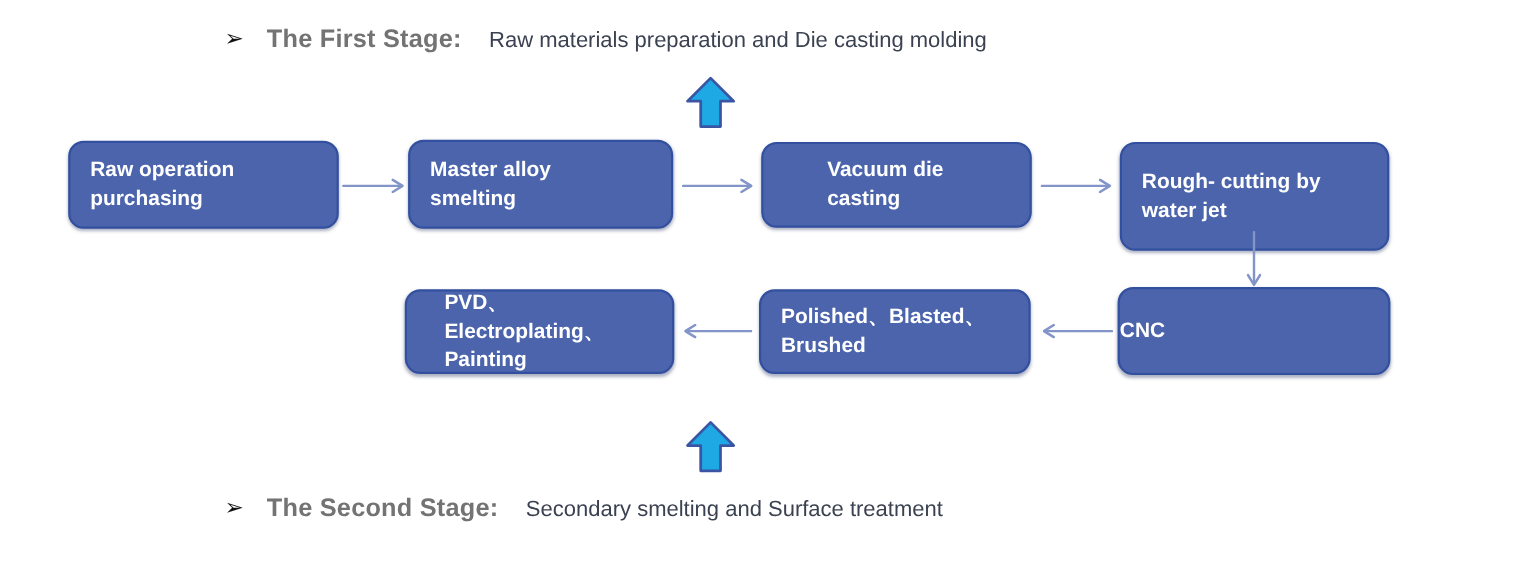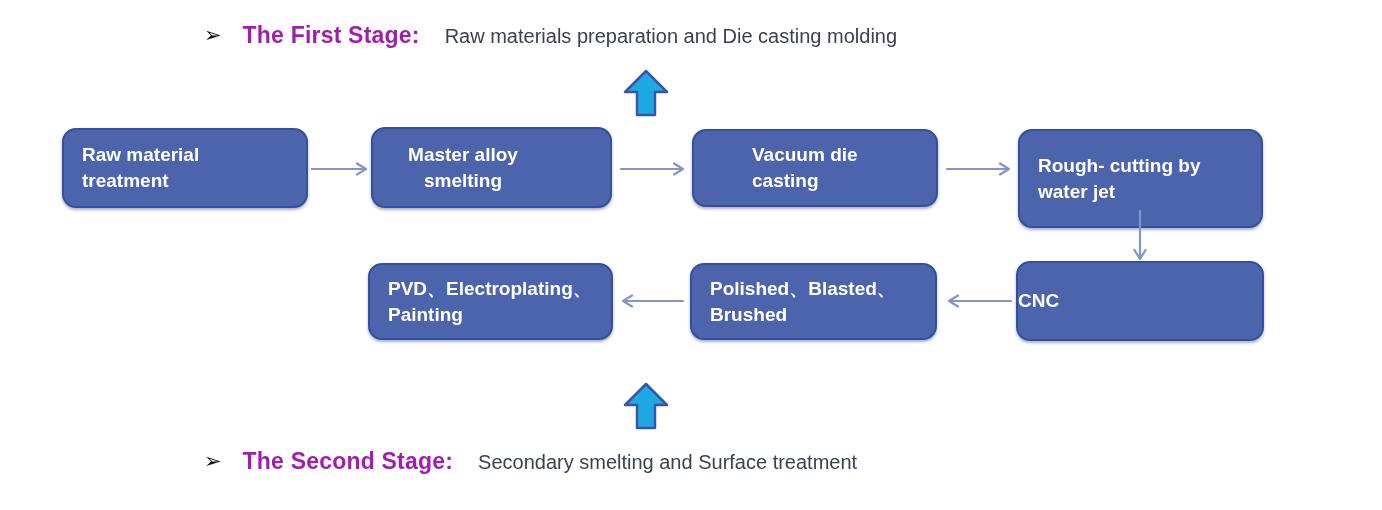--- a/index.html
+++ b/index.html
@@ -24,21 +24,21 @@
   }
   .stage-header .bullet {
     font-size: 21px;
     color: #111111;
     margin-right: 21px;
     transform: translateY(-1px);
   }
   .stage-header .stage-title {
     font-size: 23px;
     font-weight: bold;
-    color: #a21caf;
+    color: #737373;
     letter-spacing: 0.2px;
   }
   .stage-header .stage-subtitle {
     font-size: 20px;
     font-weight: normal;
     color: #3a4150;
     margin-left: 25px;
   }
   .stage-header.first  { left: 204px; top: 22px; }
   .stage-header.second { left: 204px; top: 448px; }
@@ -60,24 +60,24 @@
   .node .node-label { padding-left: 18px; padding-right: 8px; }
   .node.center { justify-content: flex-start; }
   .node.center .node-label { padding: 0; text-align: center; }
 
   .node.raw      { left: 62px;   top: 128px; width: 246px; height: 80px; }
   .node.master   { left: 371px;  top: 127px; width: 241px; height: 81px; }
   .node.vacuum   { left: 692px;  top: 129px; width: 246px; height: 78px; padding-left: 40px; }
   .node.rough    { left: 1018px; top: 129px; width: 245px; height: 99px; }
   .node.cnc      { left: 1016px; top: 261px; width: 248px; height: 80px; }
   .node.polished { left: 690px;  top: 263px; width: 247px; height: 77px; }
-  .node.pvd      { left: 368px;  top: 263px; width: 245px; height: 77px; }
+  .node.pvd      { left: 368px;  top: 263px; width: 245px; height: 77px; padding-left: 16px; }
 
   .node.raw .node-label      { max-width: 180px; }
-  .node.master .node-label   { max-width: 170px; text-align: center; }
+  .node.master .node-label   { max-width: 170px; }
   .node.rough .node-label    { max-width: 200px; }
   .node.polished .node-label { max-width: 230px; }
   .node.pvd .node-label      { max-width: 235px; }
 
   
   .conn { position: absolute; }
   .conn line, .conn path {
     stroke: #8294c8;
     stroke-width: 2.2;
     fill: none;
@@ -111,21 +111,21 @@
     <span class="bullet">➢</span>
     <span class="stage-title">The First Stage:</span>
     <span class="stage-subtitle">Raw materials preparation and Die casting molding</span>
   </div>
 
   <svg class="block-arrow up1" width="50" height="50" viewBox="0 0 50 50">
     <polygon points="25,3 46,24 34,24 34,47 16,47 16,24 4,24"></polygon>
   </svg>
 
   <div class="node raw">
-    <span class="node-label">Raw material treatment</span>
+    <span class="node-label">Raw operation purchasing</span>
   </div>
   <div class="node master">
     <span class="node-label">Master alloy smelting</span>
   </div>
   <div class="node vacuum">
     <span class="node-label">Vacuum die casting</span>
   </div>
   <div class="node rough">
     <span class="node-label">Rough- cutting by water jet</span>
   </div>

